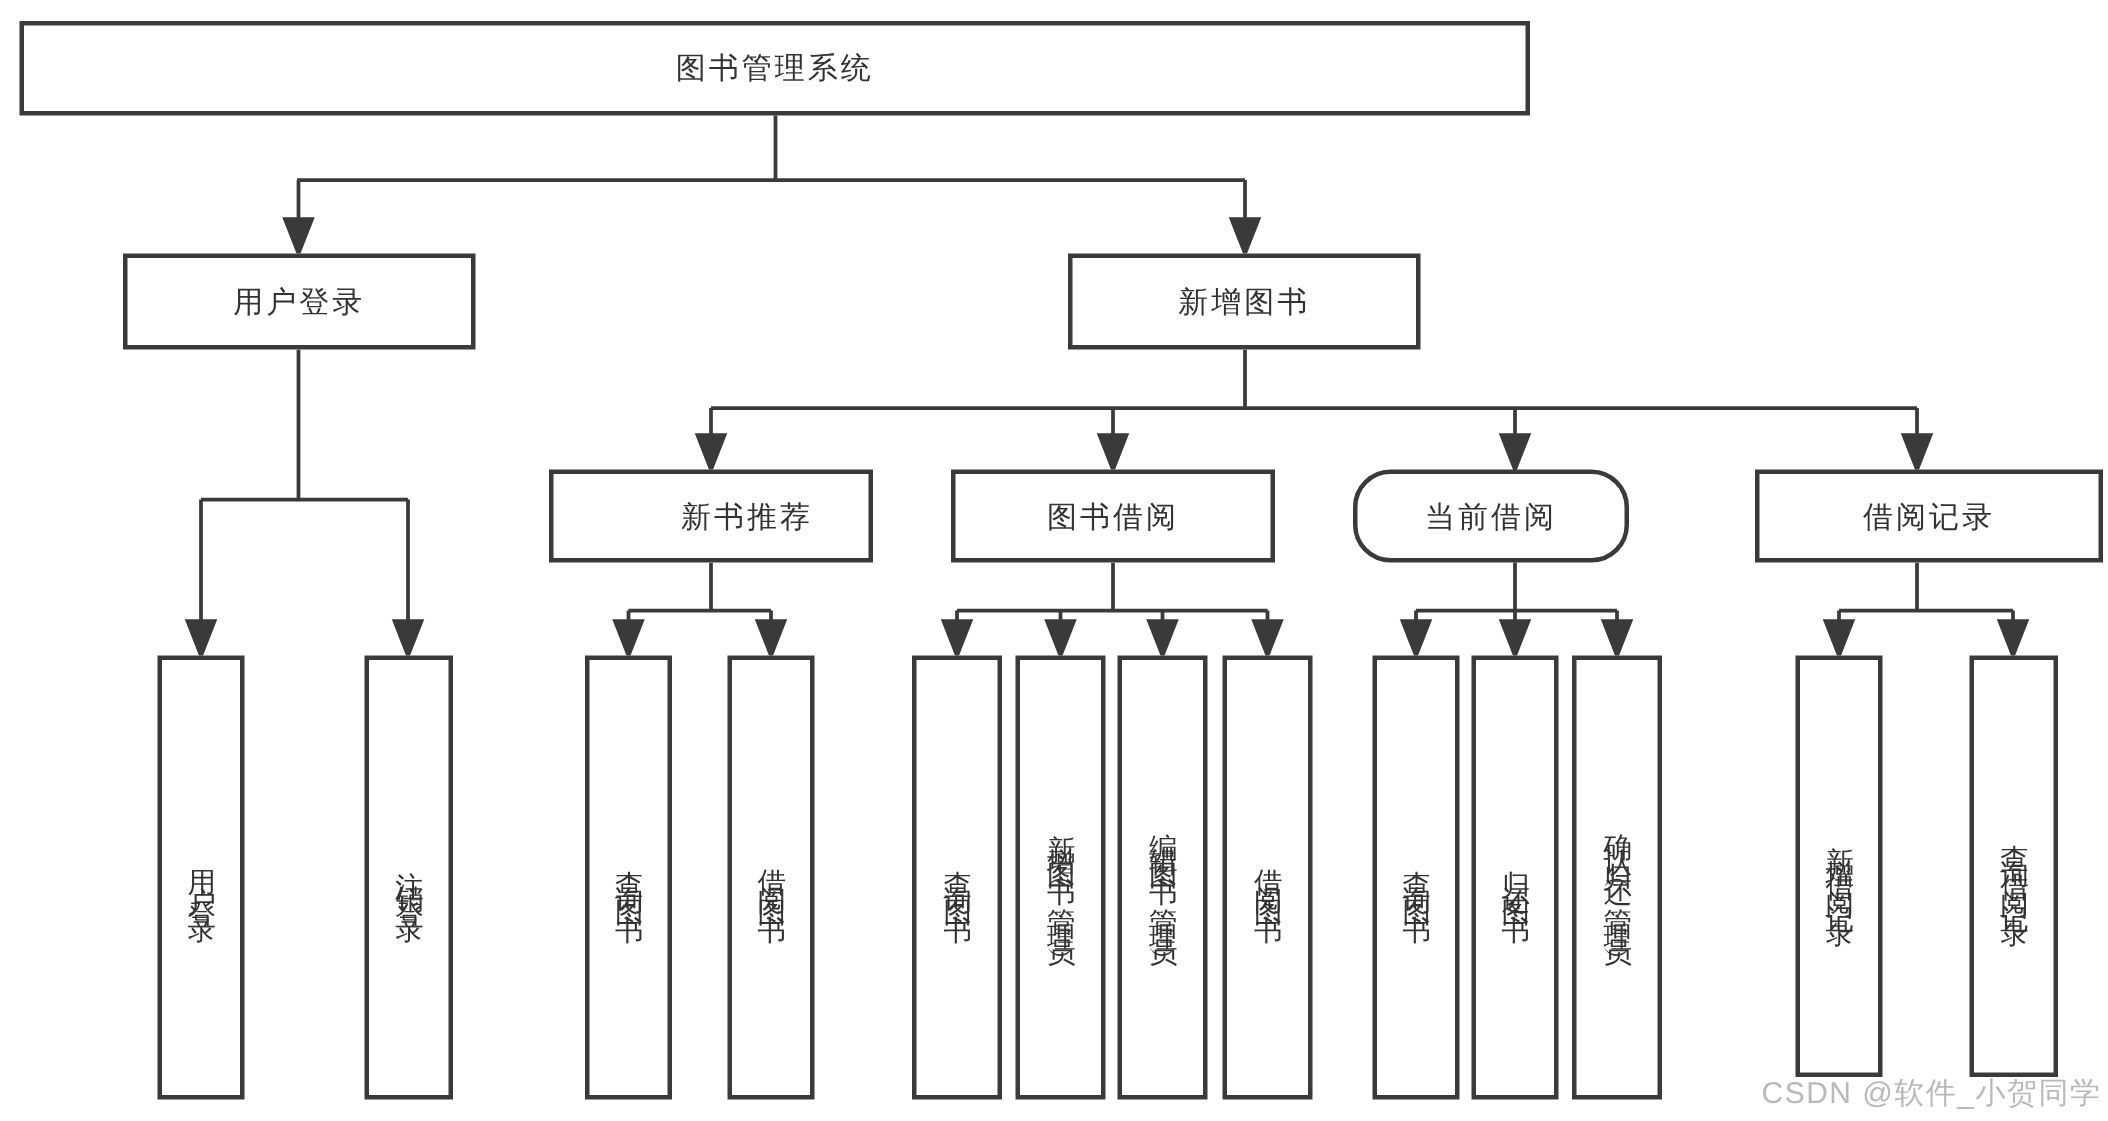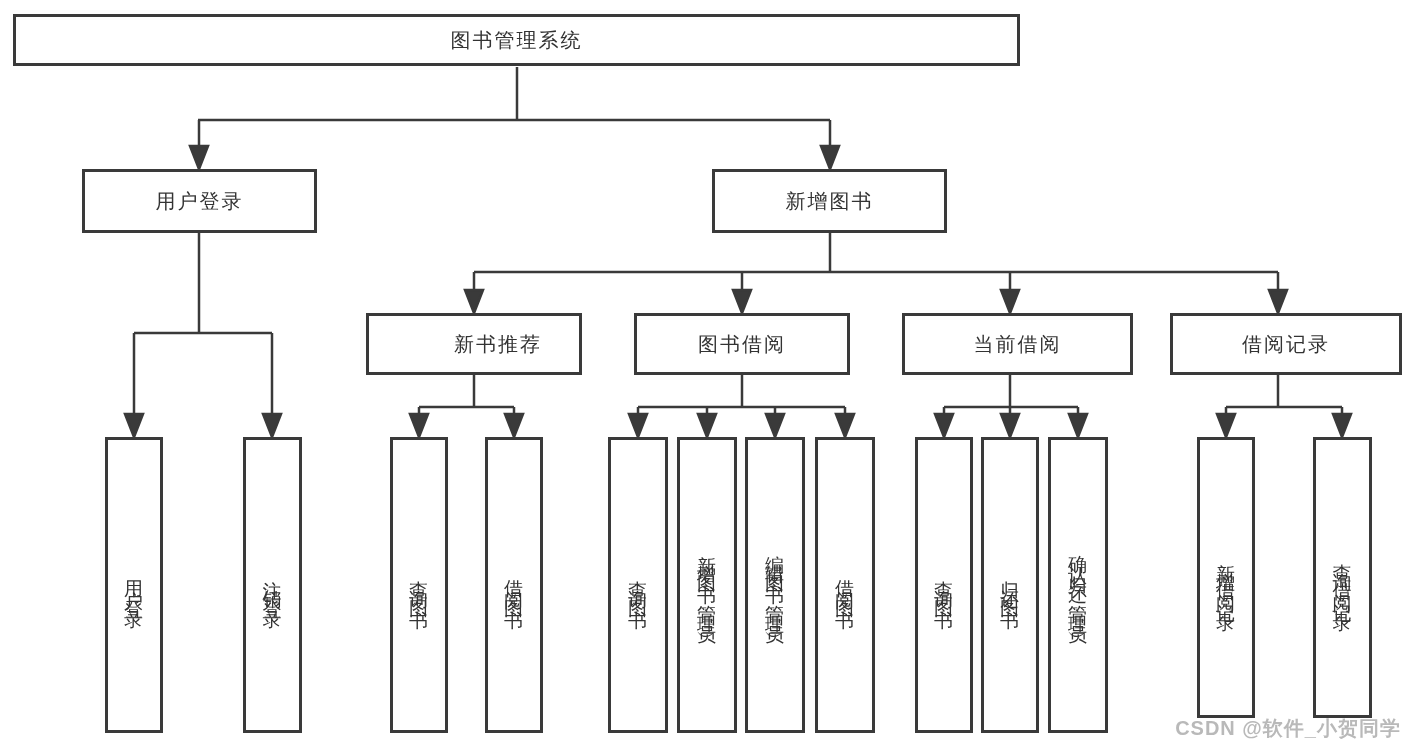--- a/index.html
+++ b/index.html
@@ -29,28 +29,28 @@
   }
   .leaf{
     writing-mode:vertical-rl;
     text-orientation:mixed;
     font-size:19px;
     letter-spacing:10px;
     line-height:1;
     white-space:nowrap;
   }
   
-  .n-root{left:13px;top:14px;width:1007px;height:52px;}
+  .n-root{left:13px;top:14px;width:1007px;height:63px;}
   
   .n-userlogin{left:82px;top:169px;width:235px;height:64px;}
   .n-bookmgmt{left:712px;top:169px;width:235px;height:64px;}
   
   .n-newbook{left:366px;top:313px;width:216px;height:62px;padding-left:48px;}
   .n-borrow{left:634px;top:313px;width:216px;height:62px;align-items:center;}
-  .n-current{left:902px;top:313px;width:231px;height:62px;}
+  .n-current{left:902px;top:313px;width:184px;height:62px;border-radius:25px;}
   .n-record{left:1170px;top:313px;width:232px;height:62px;}
   
   .lf{top:437px;height:296px;width:58px;}
   .n-l-yhdl{left:105px;}
   .n-l-zxdl{left:243px;width:59px;}
   .n-l-cxts1{left:390px;}
   .n-l-jyts1{left:485px;}
   .n-l-cxts2{left:608px;width:60px;}
   .n-l-xzts{left:677px;width:60px;}
   .n-l-bjts{left:745px;width:60px;}
@@ -58,21 +58,20 @@
   .n-l-cxts3{left:915px;}
   .n-l-ghts{left:981px;}
   .n-l-qrgh{left:1048px;width:60px;}
   .n-l-xzjyjl{left:1197px;height:281px;}
   .n-l-cxjyjl{left:1313px;width:59px;height:281px;}
   .watermark{
     position:absolute;right:4px;bottom:5px;z-index:3;
     font-size:20px;letter-spacing:1px;
     color:var(--watermark);
     white-space:nowrap;
-    font-weight:bold;
   }
 </style>
 </head>
 <body>
 
 <div class="canvas">
 
   <svg class="connectors" width="1405" height="747" viewBox="0 0 1405 747" stroke="#3a3a3a" stroke-width="2.5" fill="#3a3a3a">
 
     <line x1="517" y1="67" x2="517" y2="120"></line>

